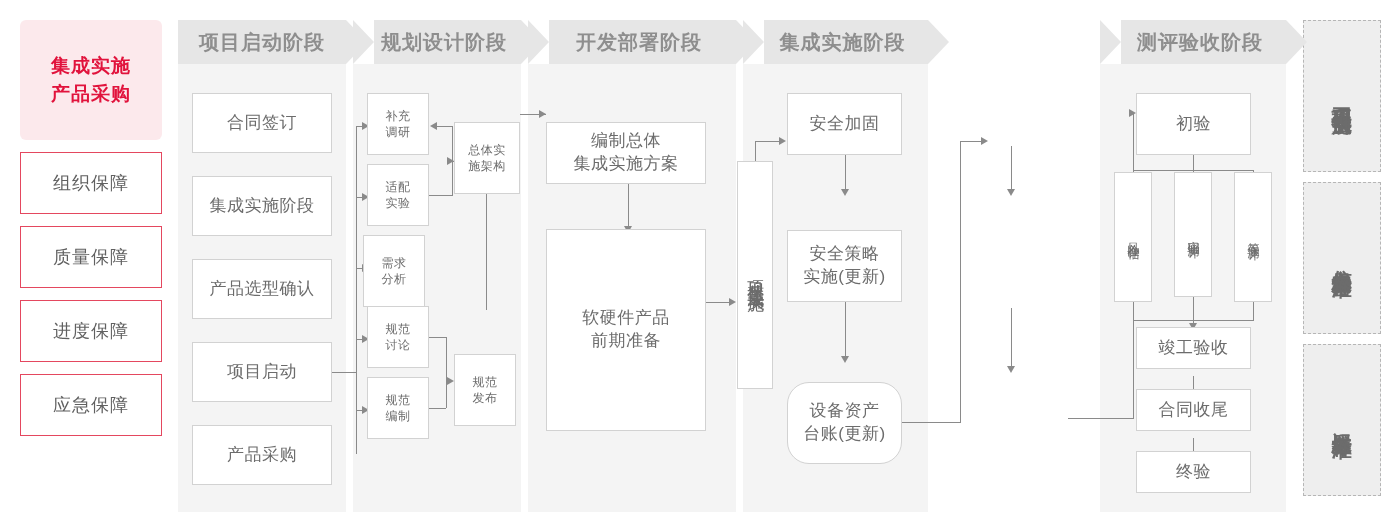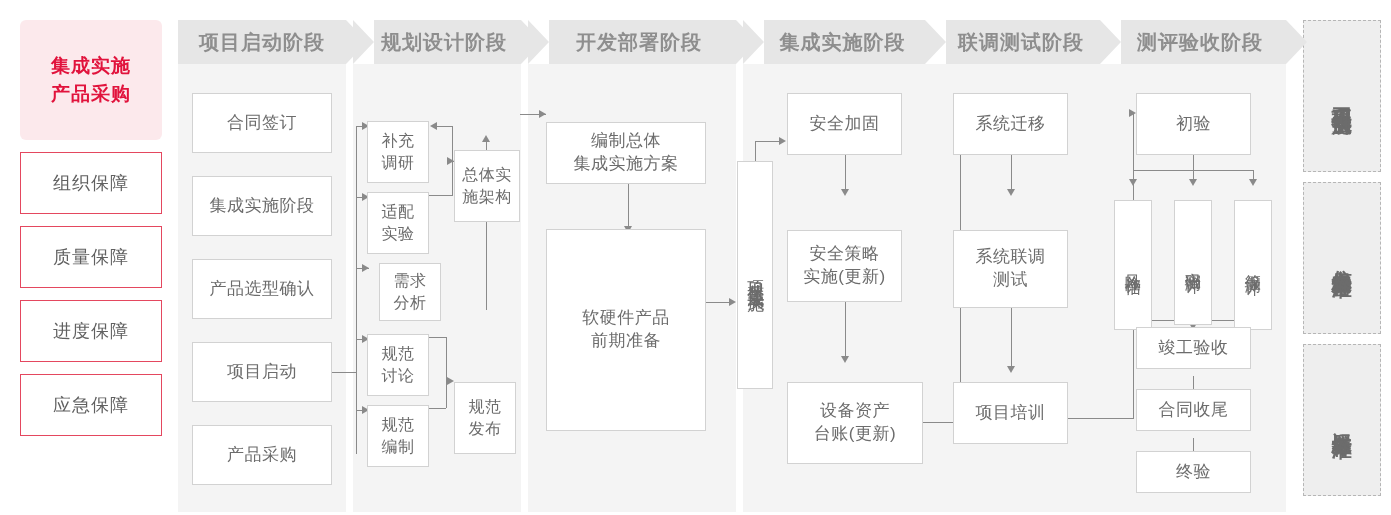--- a/index.html
+++ b/index.html
@@ -49,21 +49,21 @@
   .col-body{background:#f4f4f4;position:relative;}
 
   
   .box{
     position:absolute;box-sizing:border-box;
     background:#ffffff;border:1px solid #d2d2d2;
     display:flex;align-items:center;justify-content:center;
     text-align:center;color:#6c6c6c;font-size:17px;line-height:1.35;
     letter-spacing:.5px;z-index:2;
   }
-  .box.sm{font-size:16px;margin-top:28px;}
+  .box.sm{font-size:12px;}
   .box.vert{
     writing-mode:vertical-rl;text-orientation:upright;
     letter-spacing:2px;line-height:1.1;
   }
 
   
   .ln{position:absolute;background:#8a8a8a;z-index:1;}
   .lnh{height:1px;}
   .lnv{width:1px;}
   .ah{position:absolute;width:0;height:0;z-index:1;
@@ -146,21 +146,21 @@
       <span>规划设计阶段</span>
       <span class="tip"></span>
     </div>
     <div class="col-body" style="height:448px;">
       <div class="box sm" style="left:14px;top:29px;width:62px;height:62px;">
         <span class="mline">补充<br>调研</span>
       </div>
       <div class="box sm" style="left:14px;top:100px;width:62px;height:62px;">
         <span class="mline">适配<br>实验</span>
       </div>
-      <div class="box sm" style="left:26px;top:171px;width:62px;height:58px;">
+      <div class="box sm" style="left:10px;top:171px;width:62px;height:72px;">
         <span class="mline">需求<br>分析</span>
       </div>
       <div class="box sm" style="left:14px;top:242px;width:62px;height:62px;">
         <span class="mline">规范<br>讨论</span>
       </div>
       <div class="box sm" style="left:14px;top:313px;width:62px;height:62px;">
         <span class="mline">规范<br>编制</span>
       </div>
       <div class="box sm" style="left:101px;top:58px;width:66px;height:72px;">
         <span class="mline">总体实<br>施架构</span>
@@ -196,44 +196,26 @@
     <div class="col-body" style="height:448px;">
       <div class="box vert" style="left:-6px;top:97px;width:36px;height:228px;">
         <span>项目整体集成实施</span>
       </div>
       <div class="box" style="left:44px;top:29px;width:115px;height:62px;">
         <span>安全加固</span>
       </div>
       <div class="box" style="left:44px;top:166px;width:115px;height:72px;">
         <span class="mline">安全策略<br>实施(更新)</span>
       </div>
-      <div class="box" style="left:44px;top:318px;width:136px;height:82px;">
+      <div class="box" style="left:44px;top:318px;width:115px;height:82px;border-radius:22px;">
         <span class="mline">设备资产<br>台账(更新)</span>
       </div>
     </div>
   </div>
 
-  <div class="col" style="left:925px;width:178px;">
-    <div class="col-head notch">
-      <span class="cut"></span>
-      <span>联调测试阶段</span>
-      <span class="tip"></span>
-    </div>
-    <div class="col-body" style="height:448px;">
-      <div class="box" style="left:28px;top:29px;width:115px;height:62px;">
-        <span>系统迁移</span>
-      </div>
-      <div class="box" style="left:28px;top:166px;width:115px;height:78px;">
-        <span class="mline">系统联调<br>测试</span>
-      </div>
-      <div class="box" style="left:28px;top:318px;width:115px;height:62px;">
-        <span>项目培训</span>
-      </div>
-    </div>
-  </div>
 
   <div class="col" style="left:1100px;width:186px;">
     <div class="col-head notch">
       <span class="cut"></span>
       <span>测评验收阶段</span>
       <span class="tip"></span>
     </div>
     <div class="col-body" style="height:448px;">
       <div class="box" style="left:36px;top:29px;width:115px;height:62px;">
         <span>初验</span>

